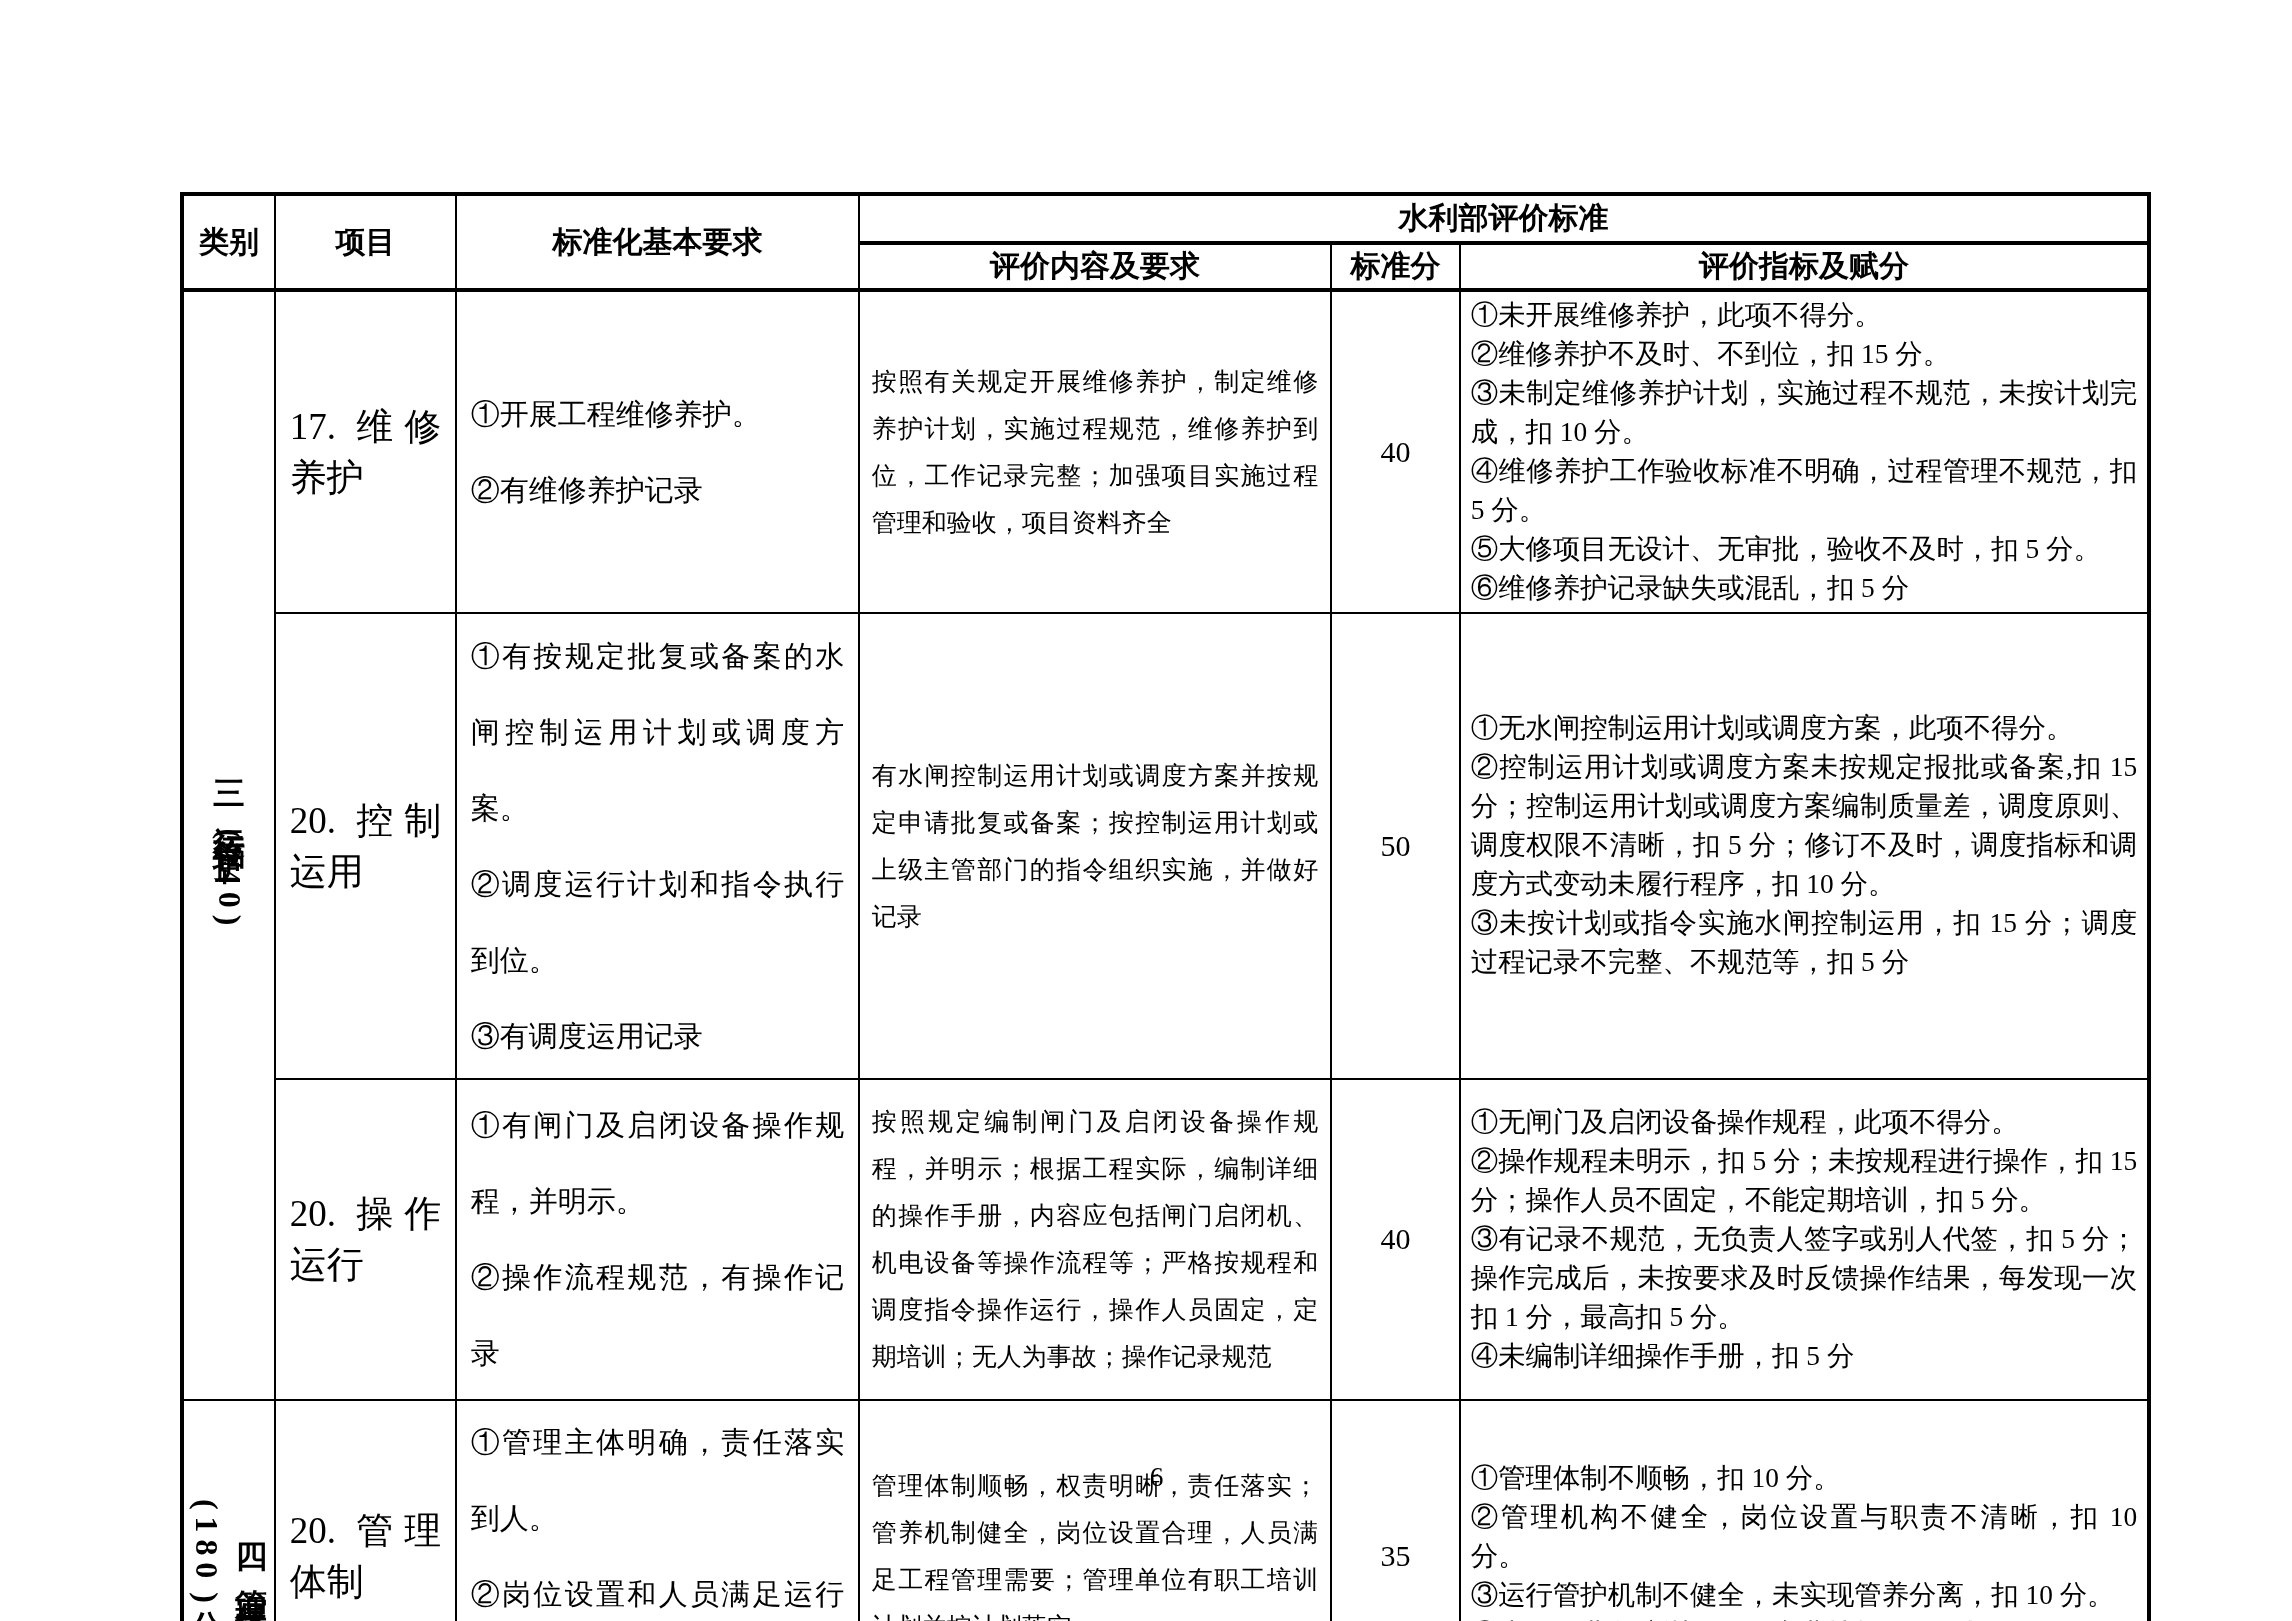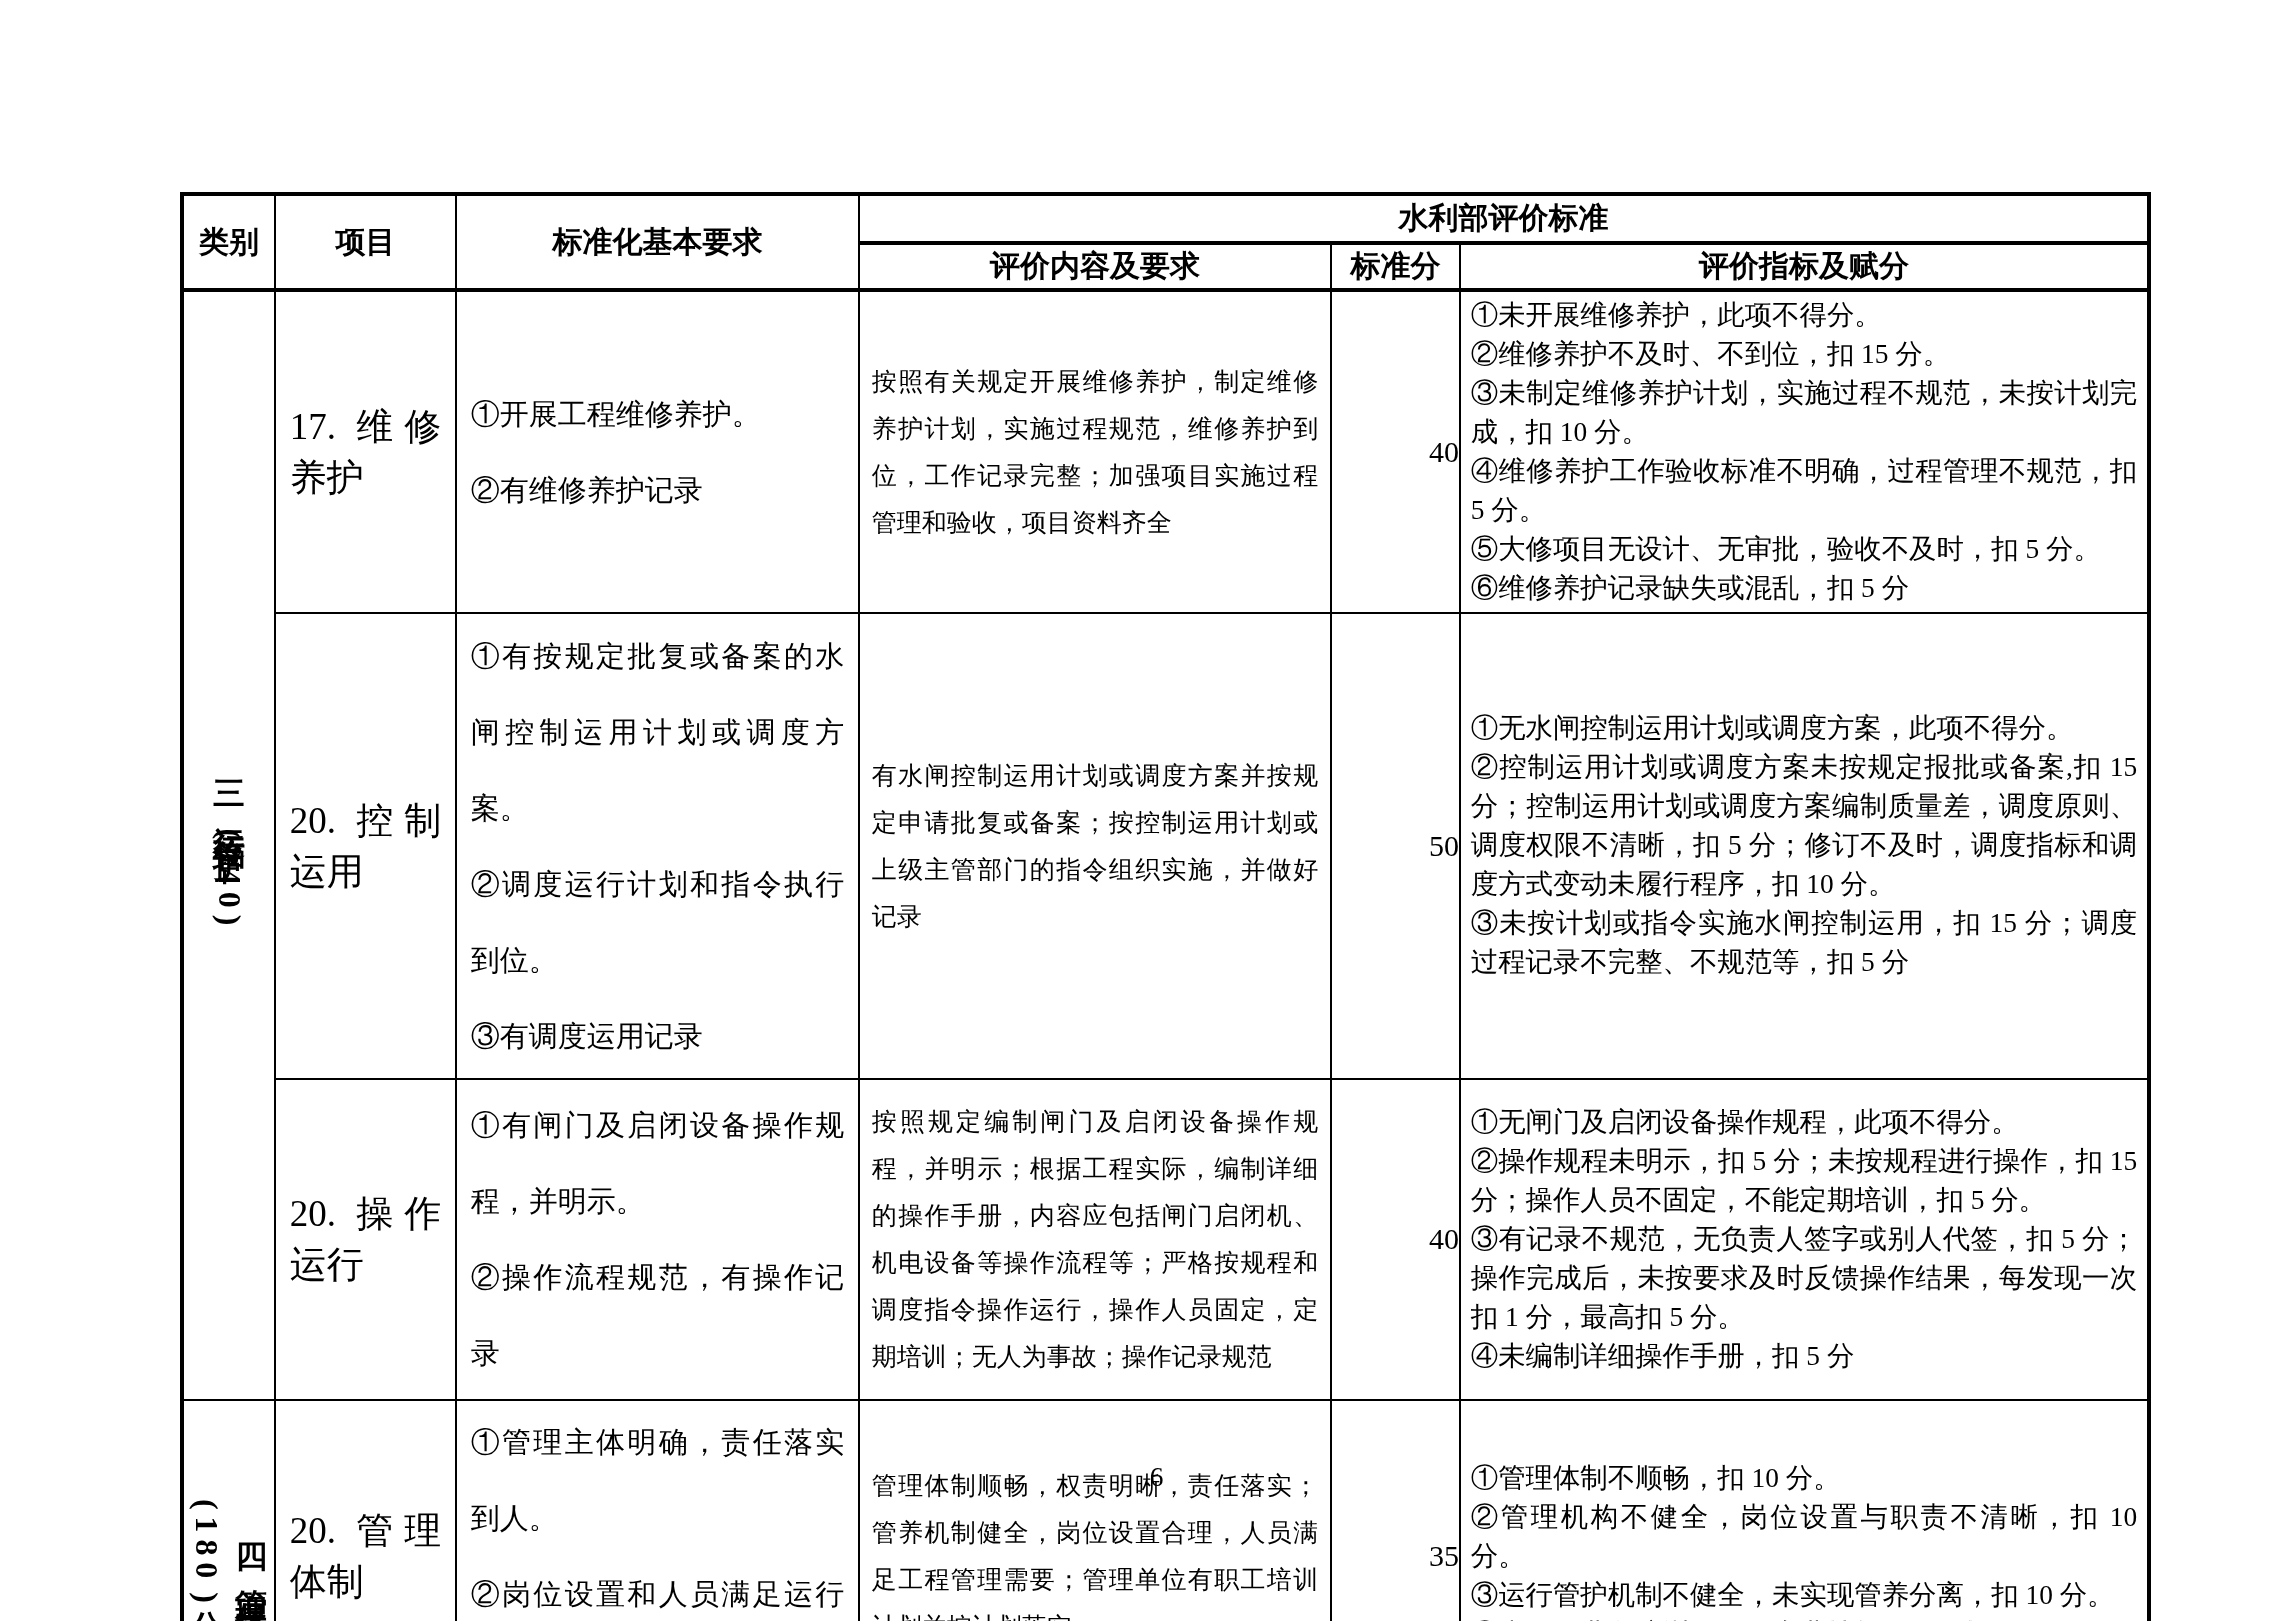--- a/index.html
+++ b/index.html
@@ -72,21 +72,21 @@
   }
   
   td.content > div {
     font-size: 25px;
     line-height: 47px;
     text-align: justify;
     padding: 3.9px 11.8px;
   }
   
   td.score {
-    text-align: right;
+    text-align: center;
     font-size: 30px;
   }
   
   td.indic > div {
     font-size: 27.4px;
     line-height: 39px;
     text-align: justify;
     white-space: pre-line;
     padding: 3.9px 9.8px;
     border-radius: 11px;

